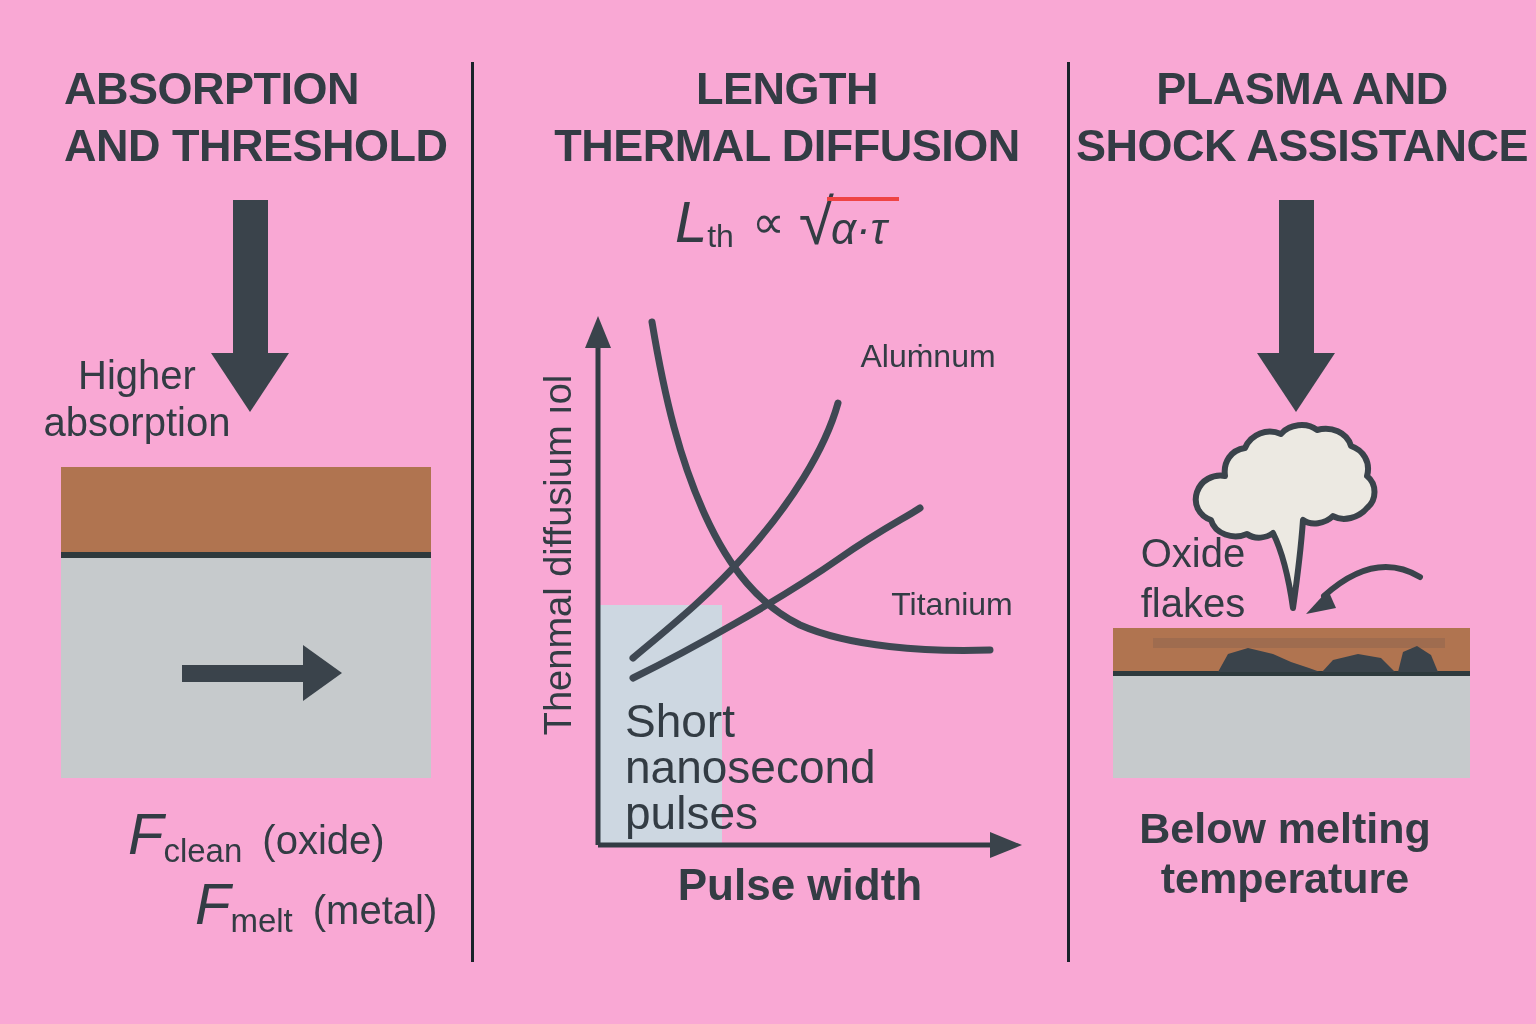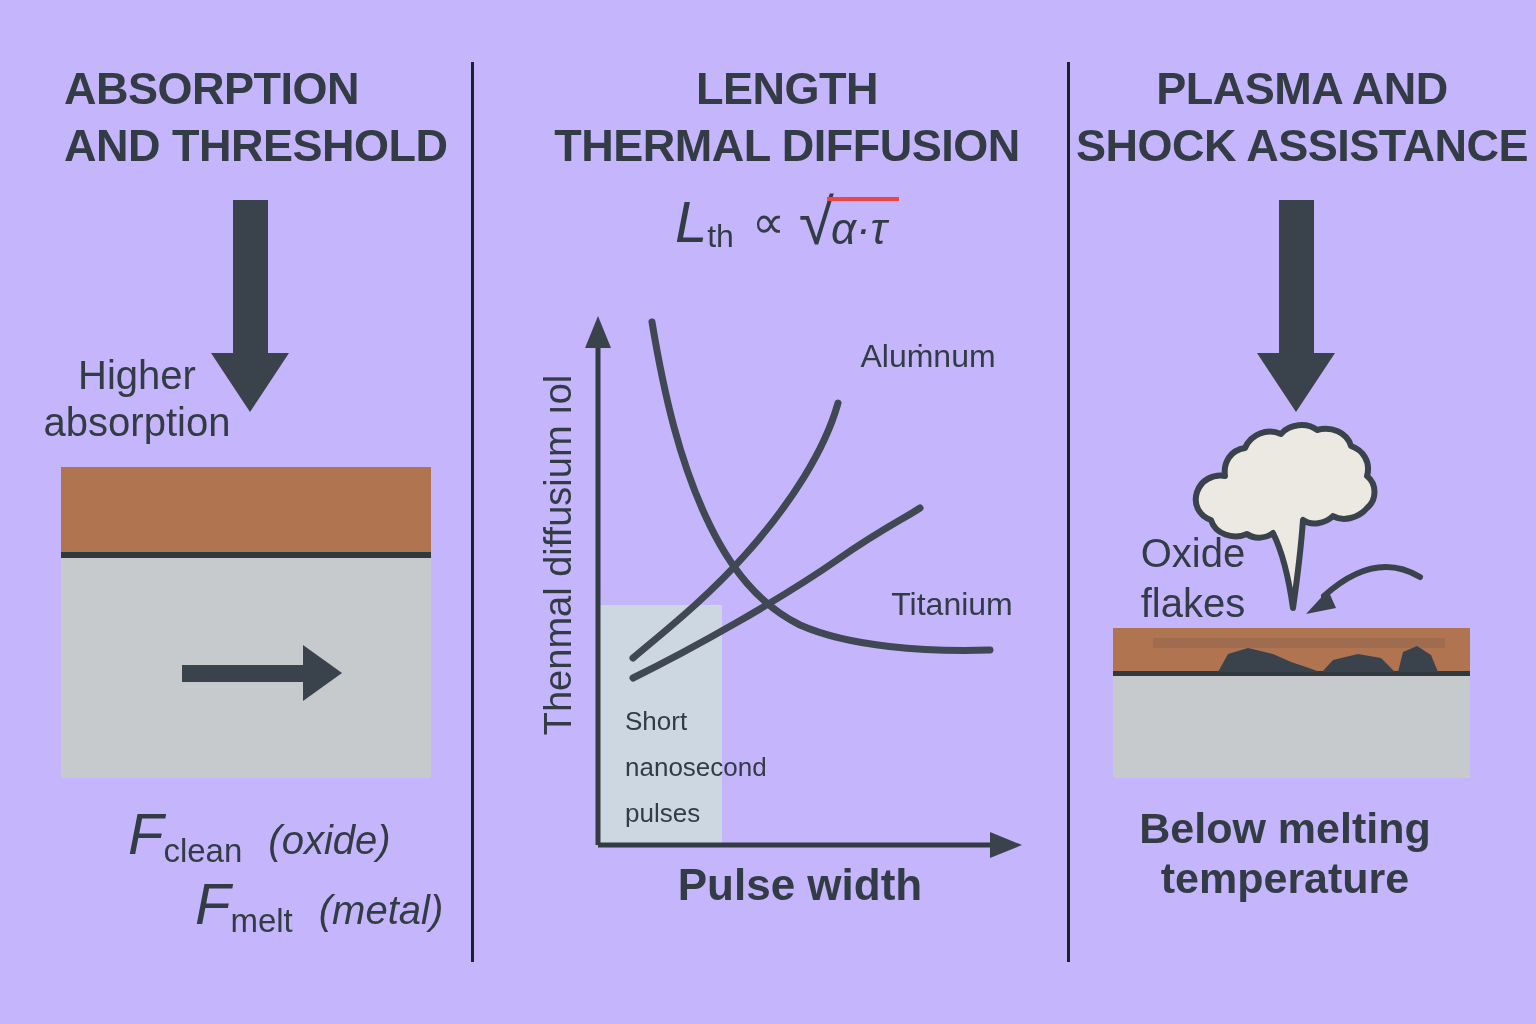--- a/index.html
+++ b/index.html
@@ -1,52 +1,52 @@
 <!DOCTYPE html>
 <html><head>
 <meta charset="utf-8">
 <style>
   html,body{margin:0;padding:0;}
   #canvas{
     position:relative;width:1536px;height:1024px;overflow:hidden;
-    background:#c4b5fd;
+    background:#f9a8d4;
     font-family:"Liberation Sans", sans-serif;
     color:#333c44;
   }
   .abs{position:absolute;}
   .divider{position:absolute;top:62px;width:3px;height:900px;background:#1a222a;}
   .panel-title{
     position:absolute;top:60px;font-weight:700;font-size:45px;line-height:57px;
     letter-spacing:-0.5px;color:#333c44;white-space:nowrap;
   }
   .panel-title.centered{white-space:normal;text-align:center;}
   .body-text{position:absolute;font-size:40px;line-height:47px;color:#333c44;}
   .centered{text-align:center;}
   .layer-block{position:absolute;}
   .layer-brown{width:100%;background:#b07450;}
   .layer-line{width:100%;background:#2e3a3d;}
   .layer-gray{width:100%;background:#c6cacc;}
   .formula-f{position:absolute;font-size:40px;white-space:nowrap;color:#333c44;}
   .formula-f .sym{font-style:italic;font-size:58px;}
   .formula-f sub{font-size:33px;vertical-align:-8px;}
-  .formula-f .note{font-size:40px;margin-left:26px;font-style:italic;}
+  .formula-f .note{font-size:40px;margin-left:20px;}
   .mid-formula{
     position:absolute;left:482px;top:190px;width:610px;
     display:flex;justify-content:center;align-items:flex-start;color:#333c44;
   }
   .mid-formula .lsym{font-style:italic;font-size:58px;line-height:64px;}
   .mid-formula .lsub{font-size:32px;margin-top:28px;}
   .mid-formula .prop{font-size:46px;line-height:64px;margin:0 14px 0 18px;}
   .mid-formula .sqrt{font-size:64px;line-height:64px;}
   .mid-formula .radicand{
     font-style:italic;font-size:44px;border-top:4px solid #ef4444;
     margin-left:-7px;margin-top:7px;padding:3px 12px 0 4px;
   }
   .curve-label{position:absolute;font-size:32px;color:#333c44;text-align:center;}
-  .region-label{position:absolute;left:625px;top:698px;font-size:26px;line-height:46px;color:#333c44;}
+  .region-label{position:absolute;left:625px;top:698px;font-size:46px;line-height:46px;color:#333c44;}
   .x-axis-label{position:absolute;left:520px;top:860px;width:560px;text-align:center;
     font-size:44px;font-weight:700;color:#333c44;}
   .y-axis-label{
     position:absolute;left:558px;top:555px;font-size:38px;color:#333c44;white-space:nowrap;
     transform:translate(-50%,-50%) rotate(-90deg);
   }
   .caption{position:absolute;font-size:43px;font-weight:700;line-height:50px;color:#333c44;}
   .curve{fill:none;stroke:#3f4853;stroke-width:7;stroke-linecap:round;}
   .axis{stroke:#333c44;stroke-width:5;}
   .arrow-fill{fill:#3a434b;}

